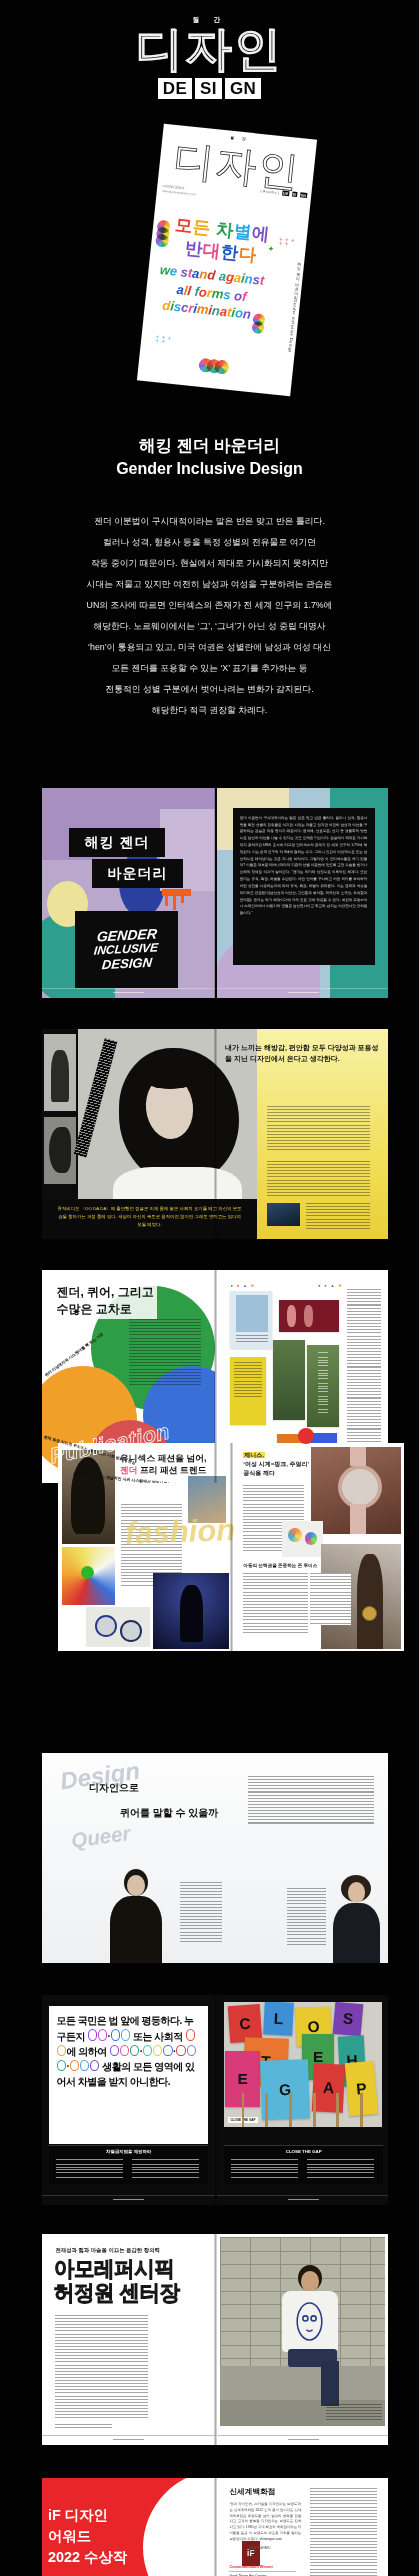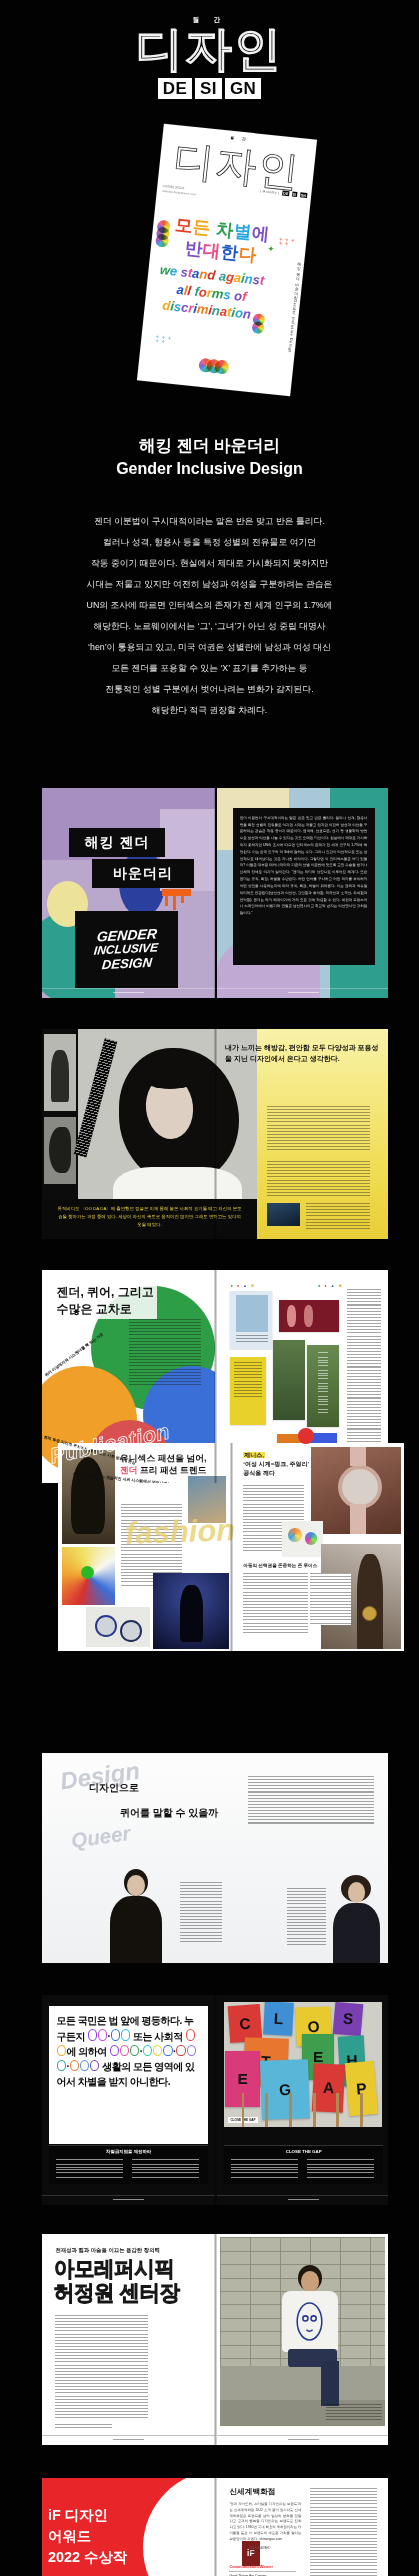--- a/index.html
+++ b/index.html
@@ -186,21 +186,21 @@
   <section class="spread s1">
     <div class="page" style="left:0;width:173px;background:#b9a8cc;">
       <div class="abs dots" style="left:0;top:0;width:173px;height:72px;background-color:#a88fc2;"></div>
       <div class="abs" style="left:-15.5px;top:124px;width:88px;height:93px;background:#2e9e8e;border-radius:50% 50% 10% 60%;"></div>
       <div class="abs" style="left:5.2px;top:93px;width:41px;height:46px;background:#ece29a;border-radius:50%;"></div>
       <div class="abs" style="left:77px;top:62px;width:46px;height:67px;background:#2a3f9e;border-radius:50%;"></div>
       <div class="abs dots" style="left:118px;top:20.6px;width:62px;height:82px;background-color:#c9b8d8;"></div>
       <div class="blk" style="left:27px;top:40px;width:96px;height:29px;">
         <span class="s1-t">해킹 젠더</span>
       </div>
-      <div class="blk" style="left:50px;top:71px;width:102px;height:29px;">
+      <div class="blk" style="left:50px;top:71px;width:91px;height:29px;">
         <span class="s1-t">바운더리</span>
       </div>
       <div class="abs" style="left:120px;top:101px;width:29px;height:7.2px;background:#f06018;"></div>
       <div class="abs" style="left:123px;top:108px;width:2.6px;height:10.3px;background:#f06018;"></div>
       <div class="abs" style="left:131px;top:108px;width:2.6px;height:14.4px;background:#f06018;"></div>
       <div class="abs" style="left:139px;top:108px;width:2.6px;height:7.2px;background:#f06018;"></div>
       <div class="blk" style="left:33px;top:123px;width:103px;height:77px;flex-direction:column;">
         <span class="graf" style="font-size:14px;">GENDER</span>
         <span class="graf" style="font-size:12px;">INCLUSIVE</span>
         <span class="graf" style="font-size:13px;">DESIGN</span>

